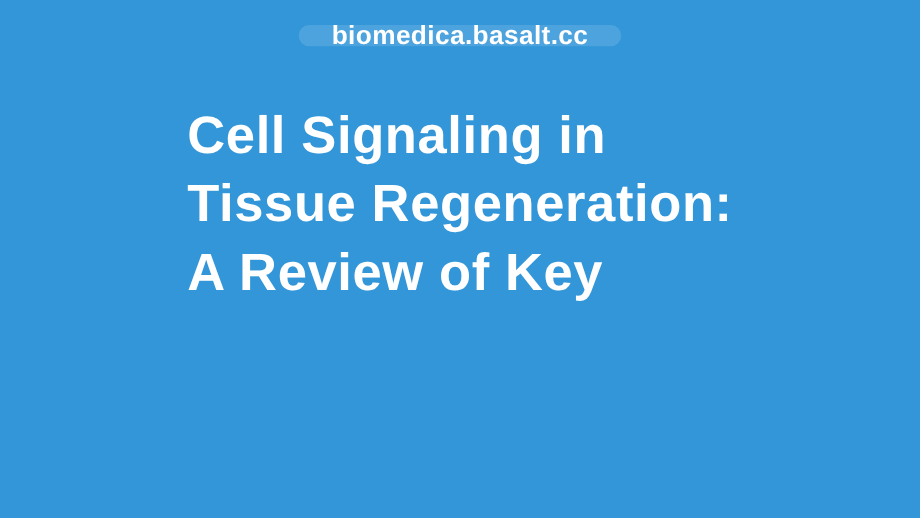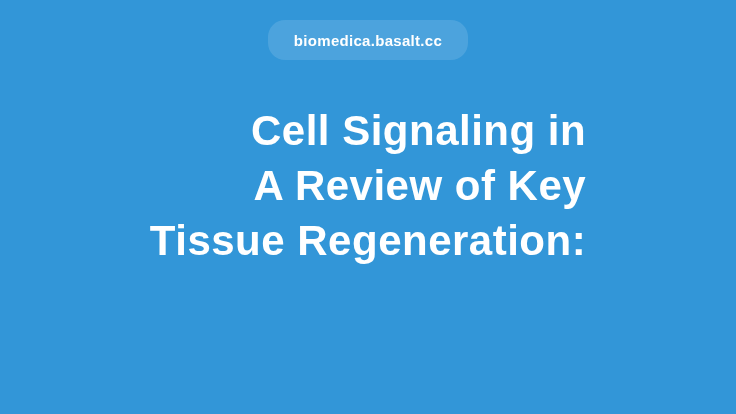--- a/index.html
+++ b/index.html
@@ -15,37 +15,37 @@
     height: 414px;
     background: #3296d8;            
     display: flex;
     flex-direction: column;
     align-items: center;
     font-family: "Liberation Sans", sans-serif;
   }
 
   .badge {
     margin-top: 20px;
-    height: 40px;
+    height: 17px;
     padding: 0 26px;
     display: inline-flex;
     align-items: center;
     justify-content: center;
     background: rgba(255, 255, 255, 0.13); 
     border-radius: 17px;
     color: #ffffff;
-    font-size: 15px;
+    font-size: 21px;
     font-weight: bold;
     letter-spacing: 0.3px;
     white-space: nowrap;
   }
 
   .title {
     margin-top: 43px;
-    text-align: right;
+    text-align: left;
     color: #ffffff;
     font-weight: bold;
     font-size: 42px;
     line-height: 55px;
     letter-spacing: 0.5px;
   }
 
   .title-line {
     white-space: nowrap;
   }
@@ -54,17 +54,17 @@
 <body>
 
 <div class="canvas">
 
   <div class="badge">
     <span>biomedica.basalt.cc</span>
   </div>
 
   <h1 class="title">
     <div class="title-line">Cell Signaling in</div>
+    <div class="title-line">Tissue Regeneration:</div>
     <div class="title-line">A Review of Key</div>
-    <div class="title-line">Tissue Regeneration:</div>
   </h1>
 
 </div>
 
 </body></html>

